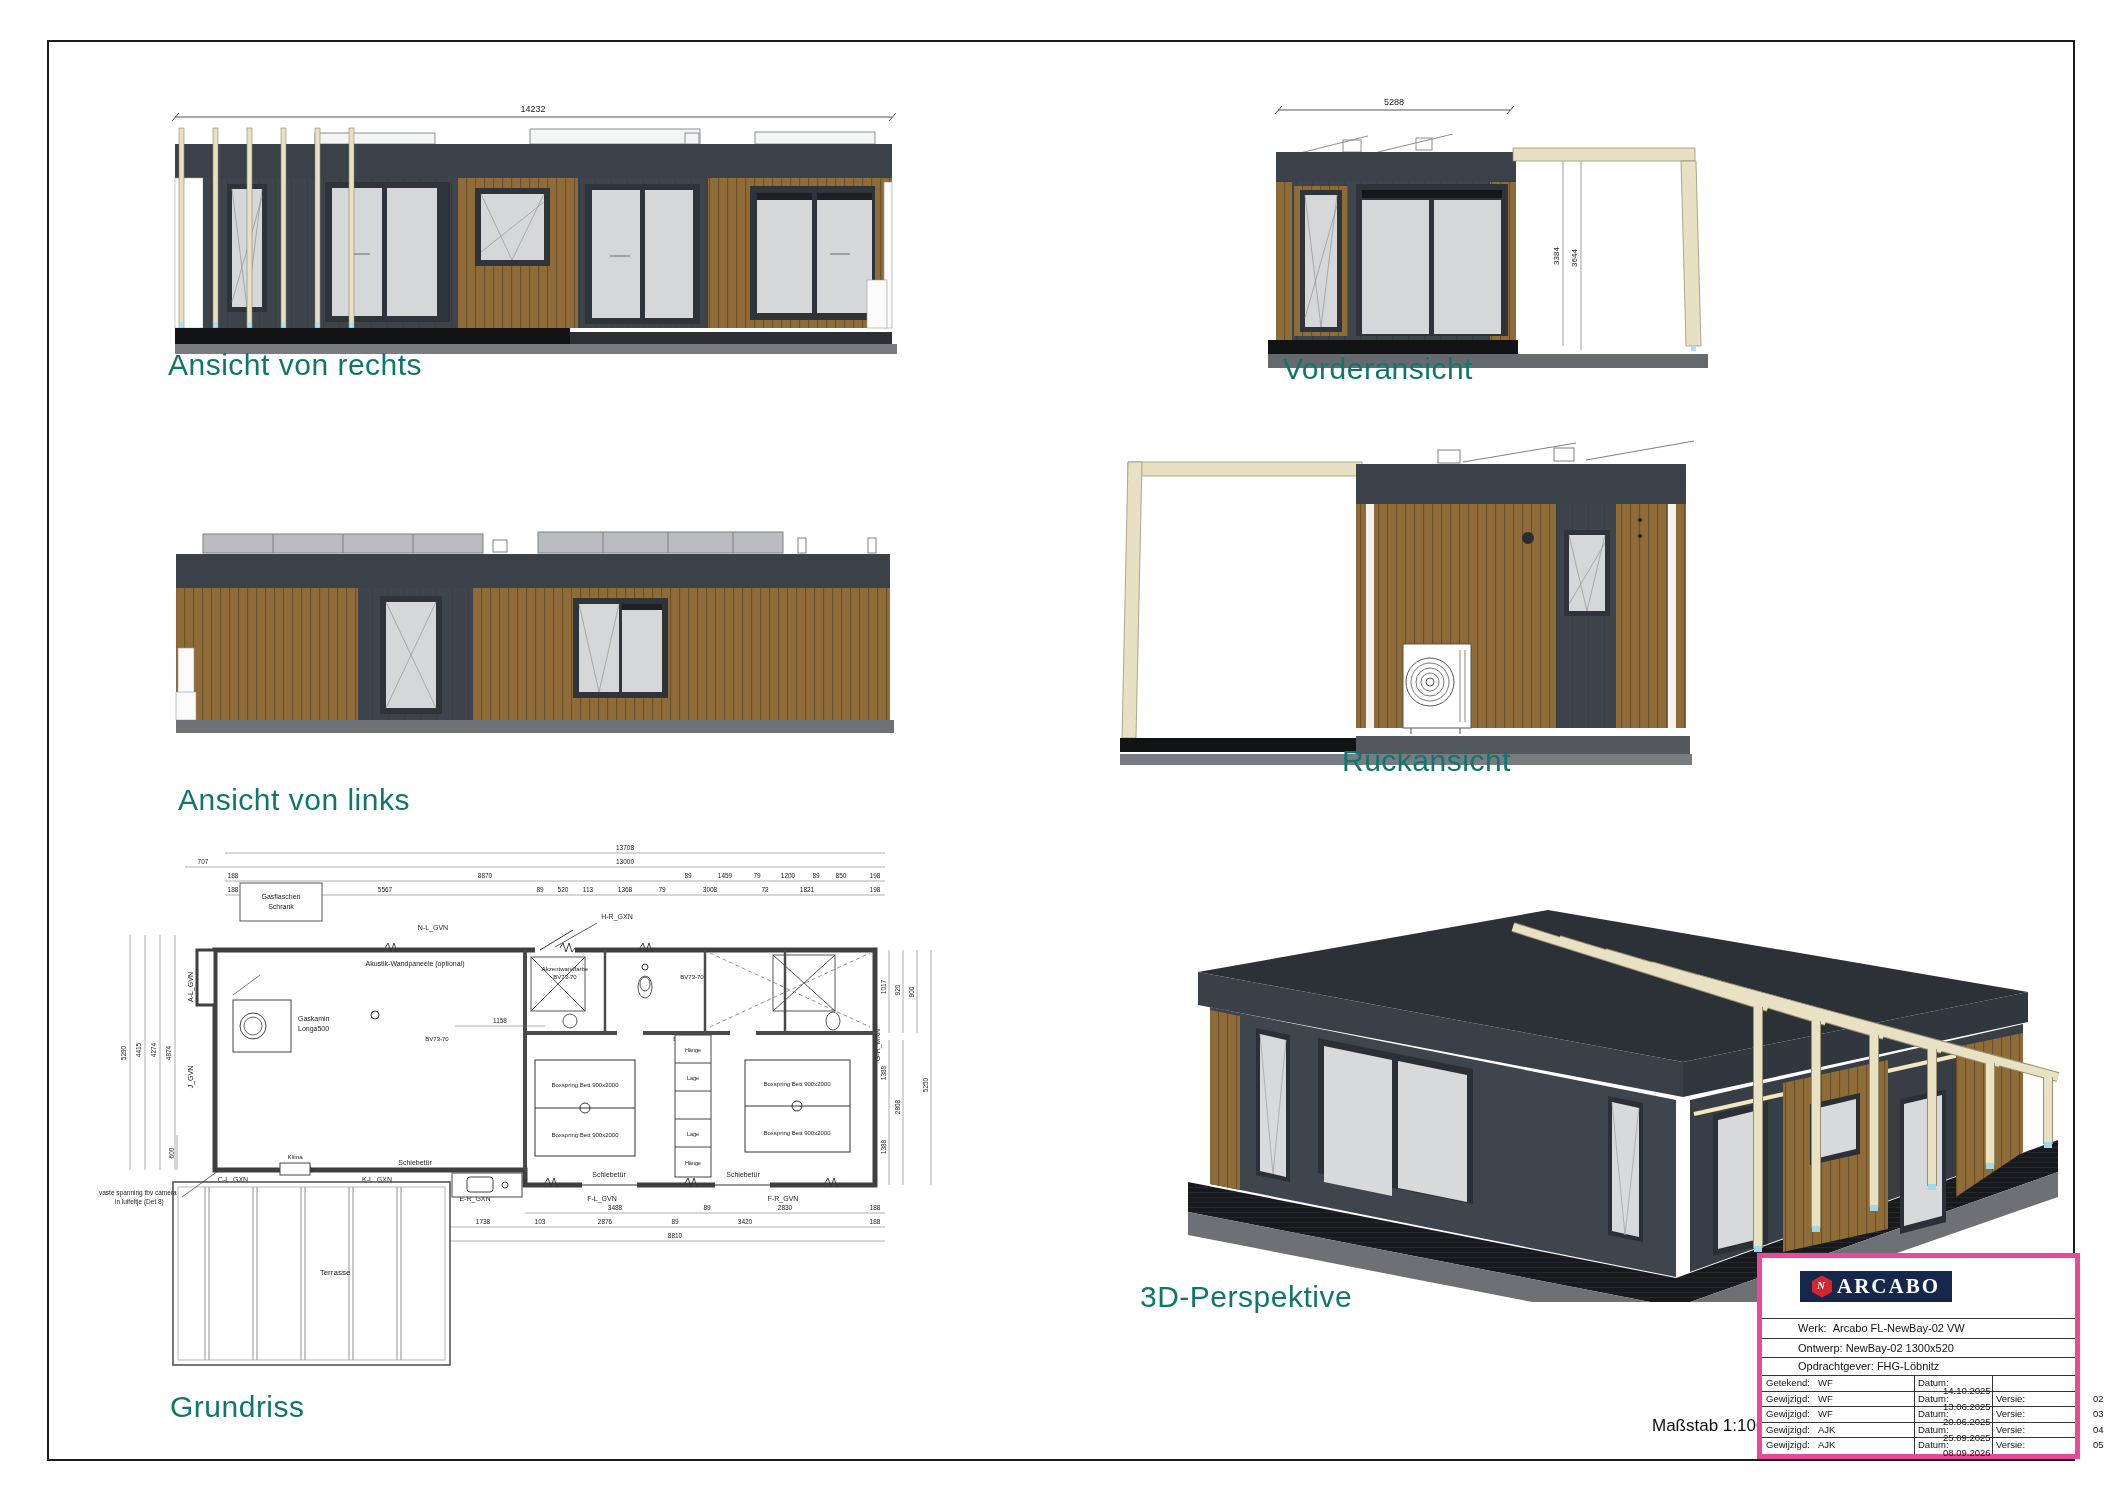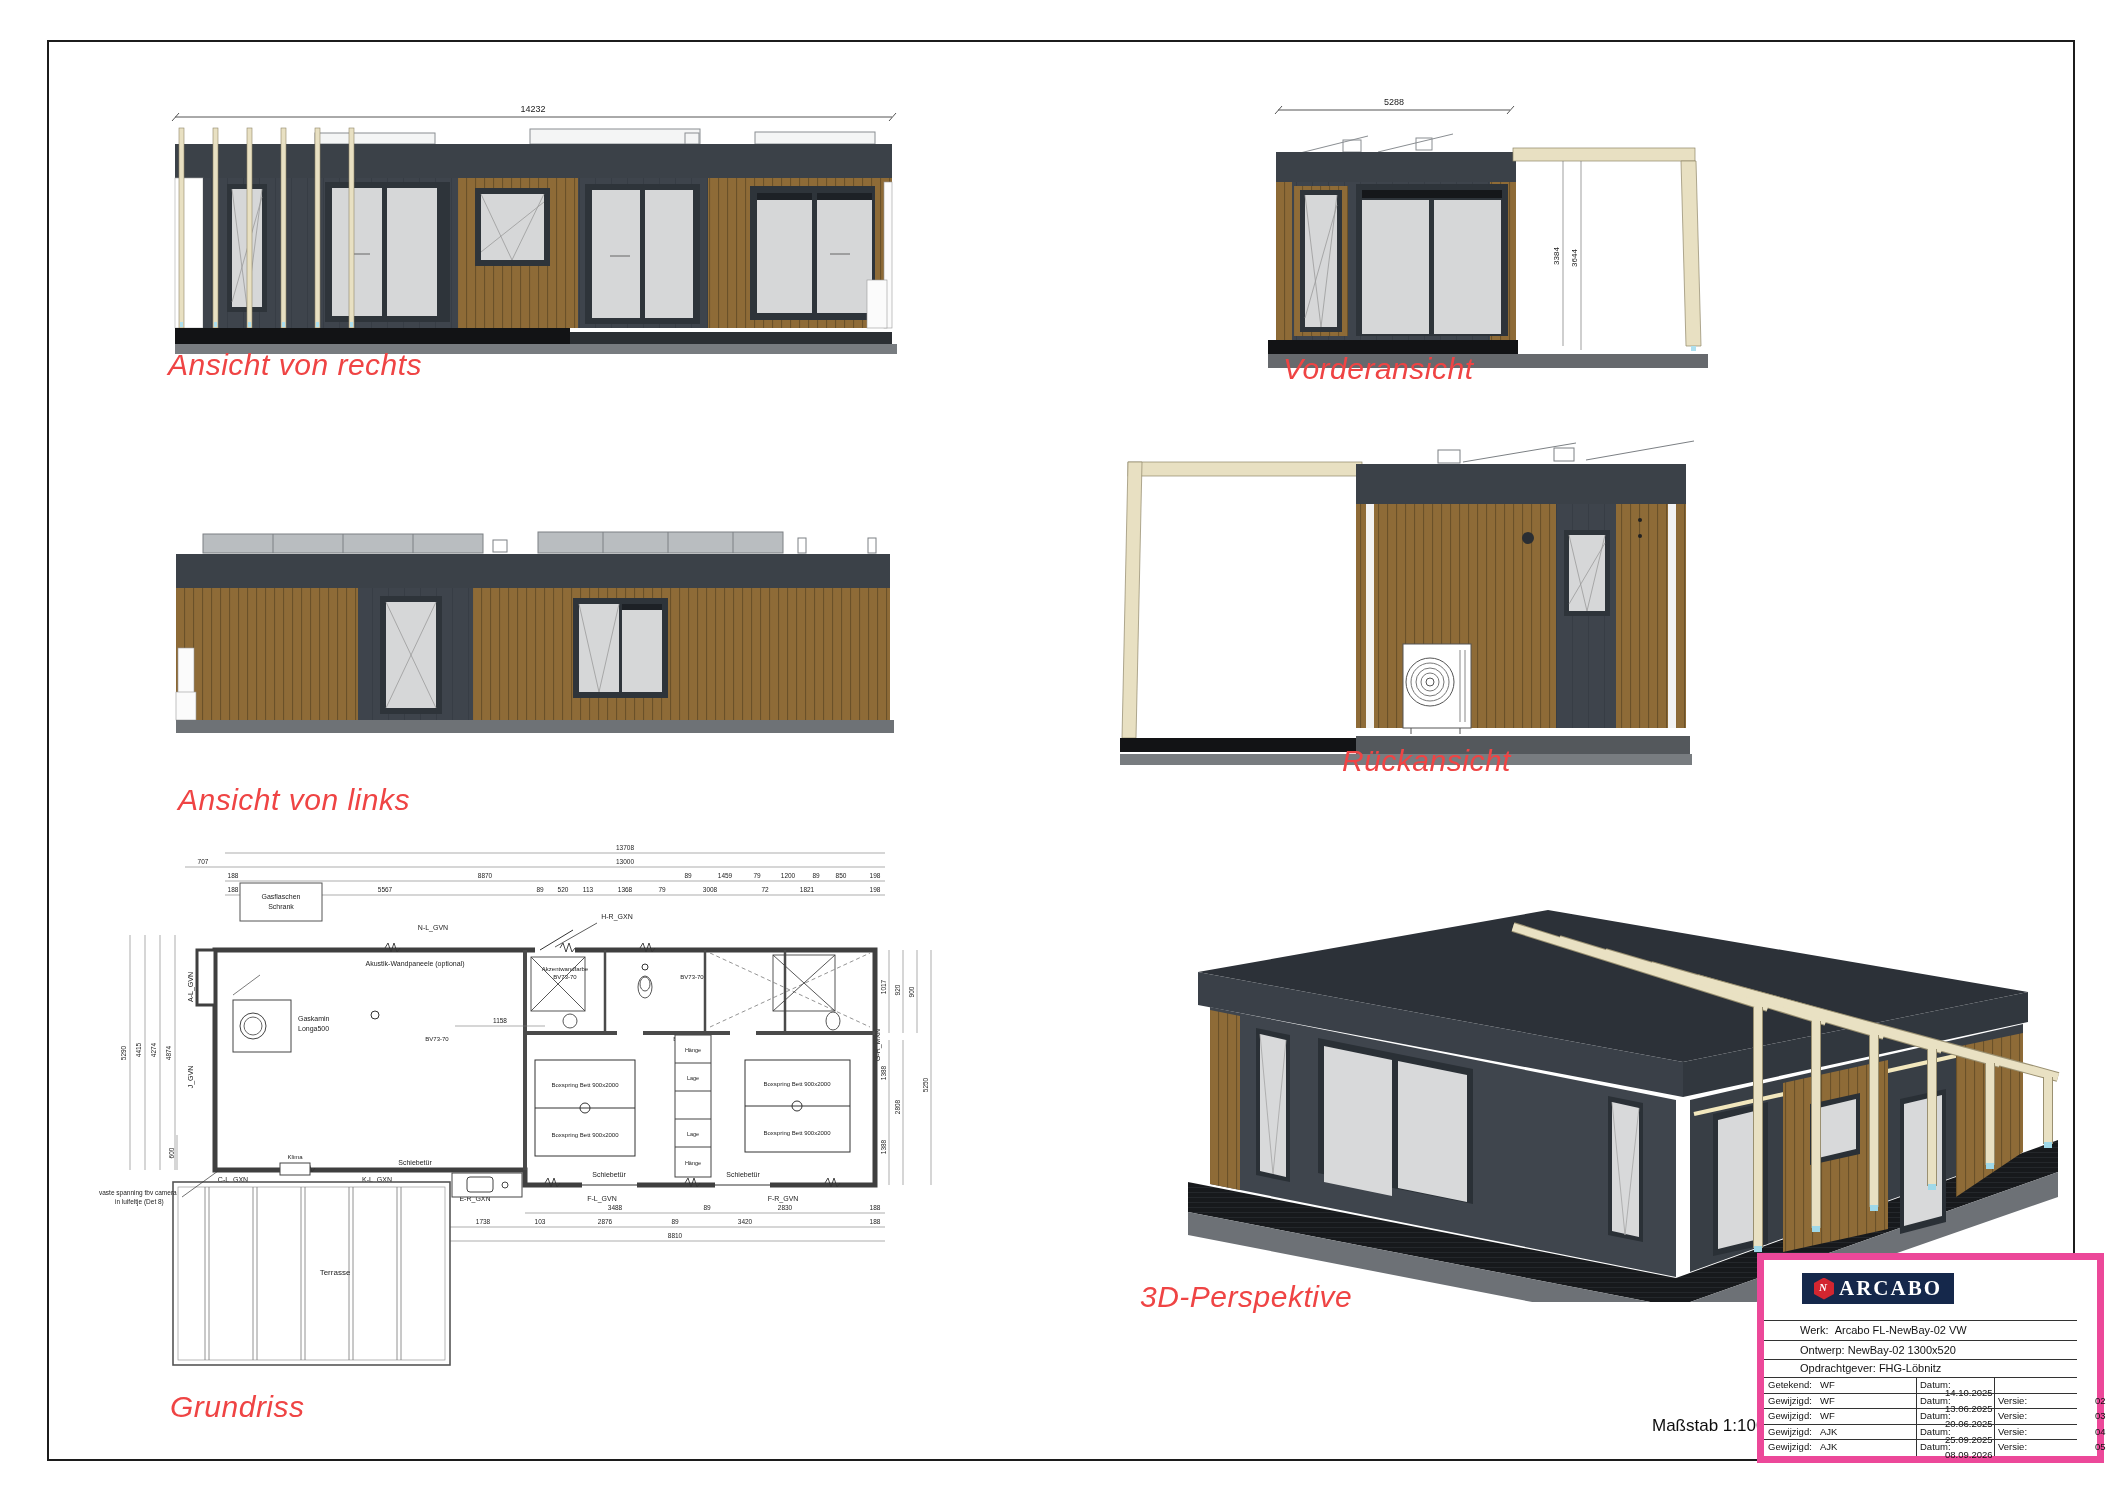--- a/index.html
+++ b/index.html
@@ -1,24 +1,24 @@
 <!DOCTYPE html>
 <html><head>
 <meta charset="utf-8">
 <style>
   html,body{margin:0;padding:0;width:2117px;height:1497px;background:#fff;overflow:hidden;
     font-family:"Liberation Sans",sans-serif;color:#111;}
   .abs{position:absolute;}
   #sheet{position:absolute;left:0;top:0;width:2117px;height:1497px;background:#fff;}
   #border{position:absolute;left:47px;top:40px;width:2024px;height:1417px;border:2px solid #1c1c1c;}
-  .view-title{position:absolute;font-size:30px;color:#ef4444;letter-spacing:.5px;font-style:italic;}
+  .view-title{position:absolute;font-size:30px;color:#0f766e;letter-spacing:.5px;}
   .scale-note{position:absolute;font-size:17px;color:#0d0d0d;}
   svg text{font-family:"Liberation Sans",sans-serif;fill:#222;}
   
-  #tblock{position:absolute;left:1757px;top:1253px;width:313px;height:196px;border:7px solid #ec4899;background:#fff;font-size:9.5px;padding-left:20px;}
+  #tblock{position:absolute;left:1757px;top:1253px;width:313px;height:196px;border:5px solid #ec4899;background:#fff;font-size:9.5px;}
   #tblock .hr{position:absolute;left:0;width:313px;border-top:1px solid #333;}
   #tblock .logo{position:absolute;left:38px;top:13px;width:152px;height:31px;background:#15284b;display:flex;align-items:center;justify-content:center;gap:5px;}
   #tblock .hex{width:20px;height:22px;background:#d32630;clip-path:polygon(50% 0,100% 25%,100% 75%,50% 100%,0 75%,0 25%);position:relative;flex:0 0 auto;}
   #tblock .hex:after{content:"N";position:absolute;left:5px;top:3px;color:#fff;font-size:11px;font-weight:bold;font-family:"Liberation Serif",serif;font-style:italic;}
   #tblock .brand{color:#fff;font-family:"Liberation Serif",serif;font-size:21px;letter-spacing:2px;font-weight:bold;}
   #tblock .inforow{position:absolute;left:36px;font-size:11px;white-space:nowrap;}
   #tblock .trow{position:absolute;left:0;width:313px;height:15.6px;}
   #tblock .trow span{position:absolute;top:2px;white-space:nowrap;}
   #tblock .c1l{left:4px;} #tblock .c1v{left:56px;} #tblock .c2l{left:156px;} #tblock .c2v{left:181px;margin-top:8px;}
   #tblock .c3l{left:234px;} #tblock .c3v{left:287px;margin-left:44px;}

